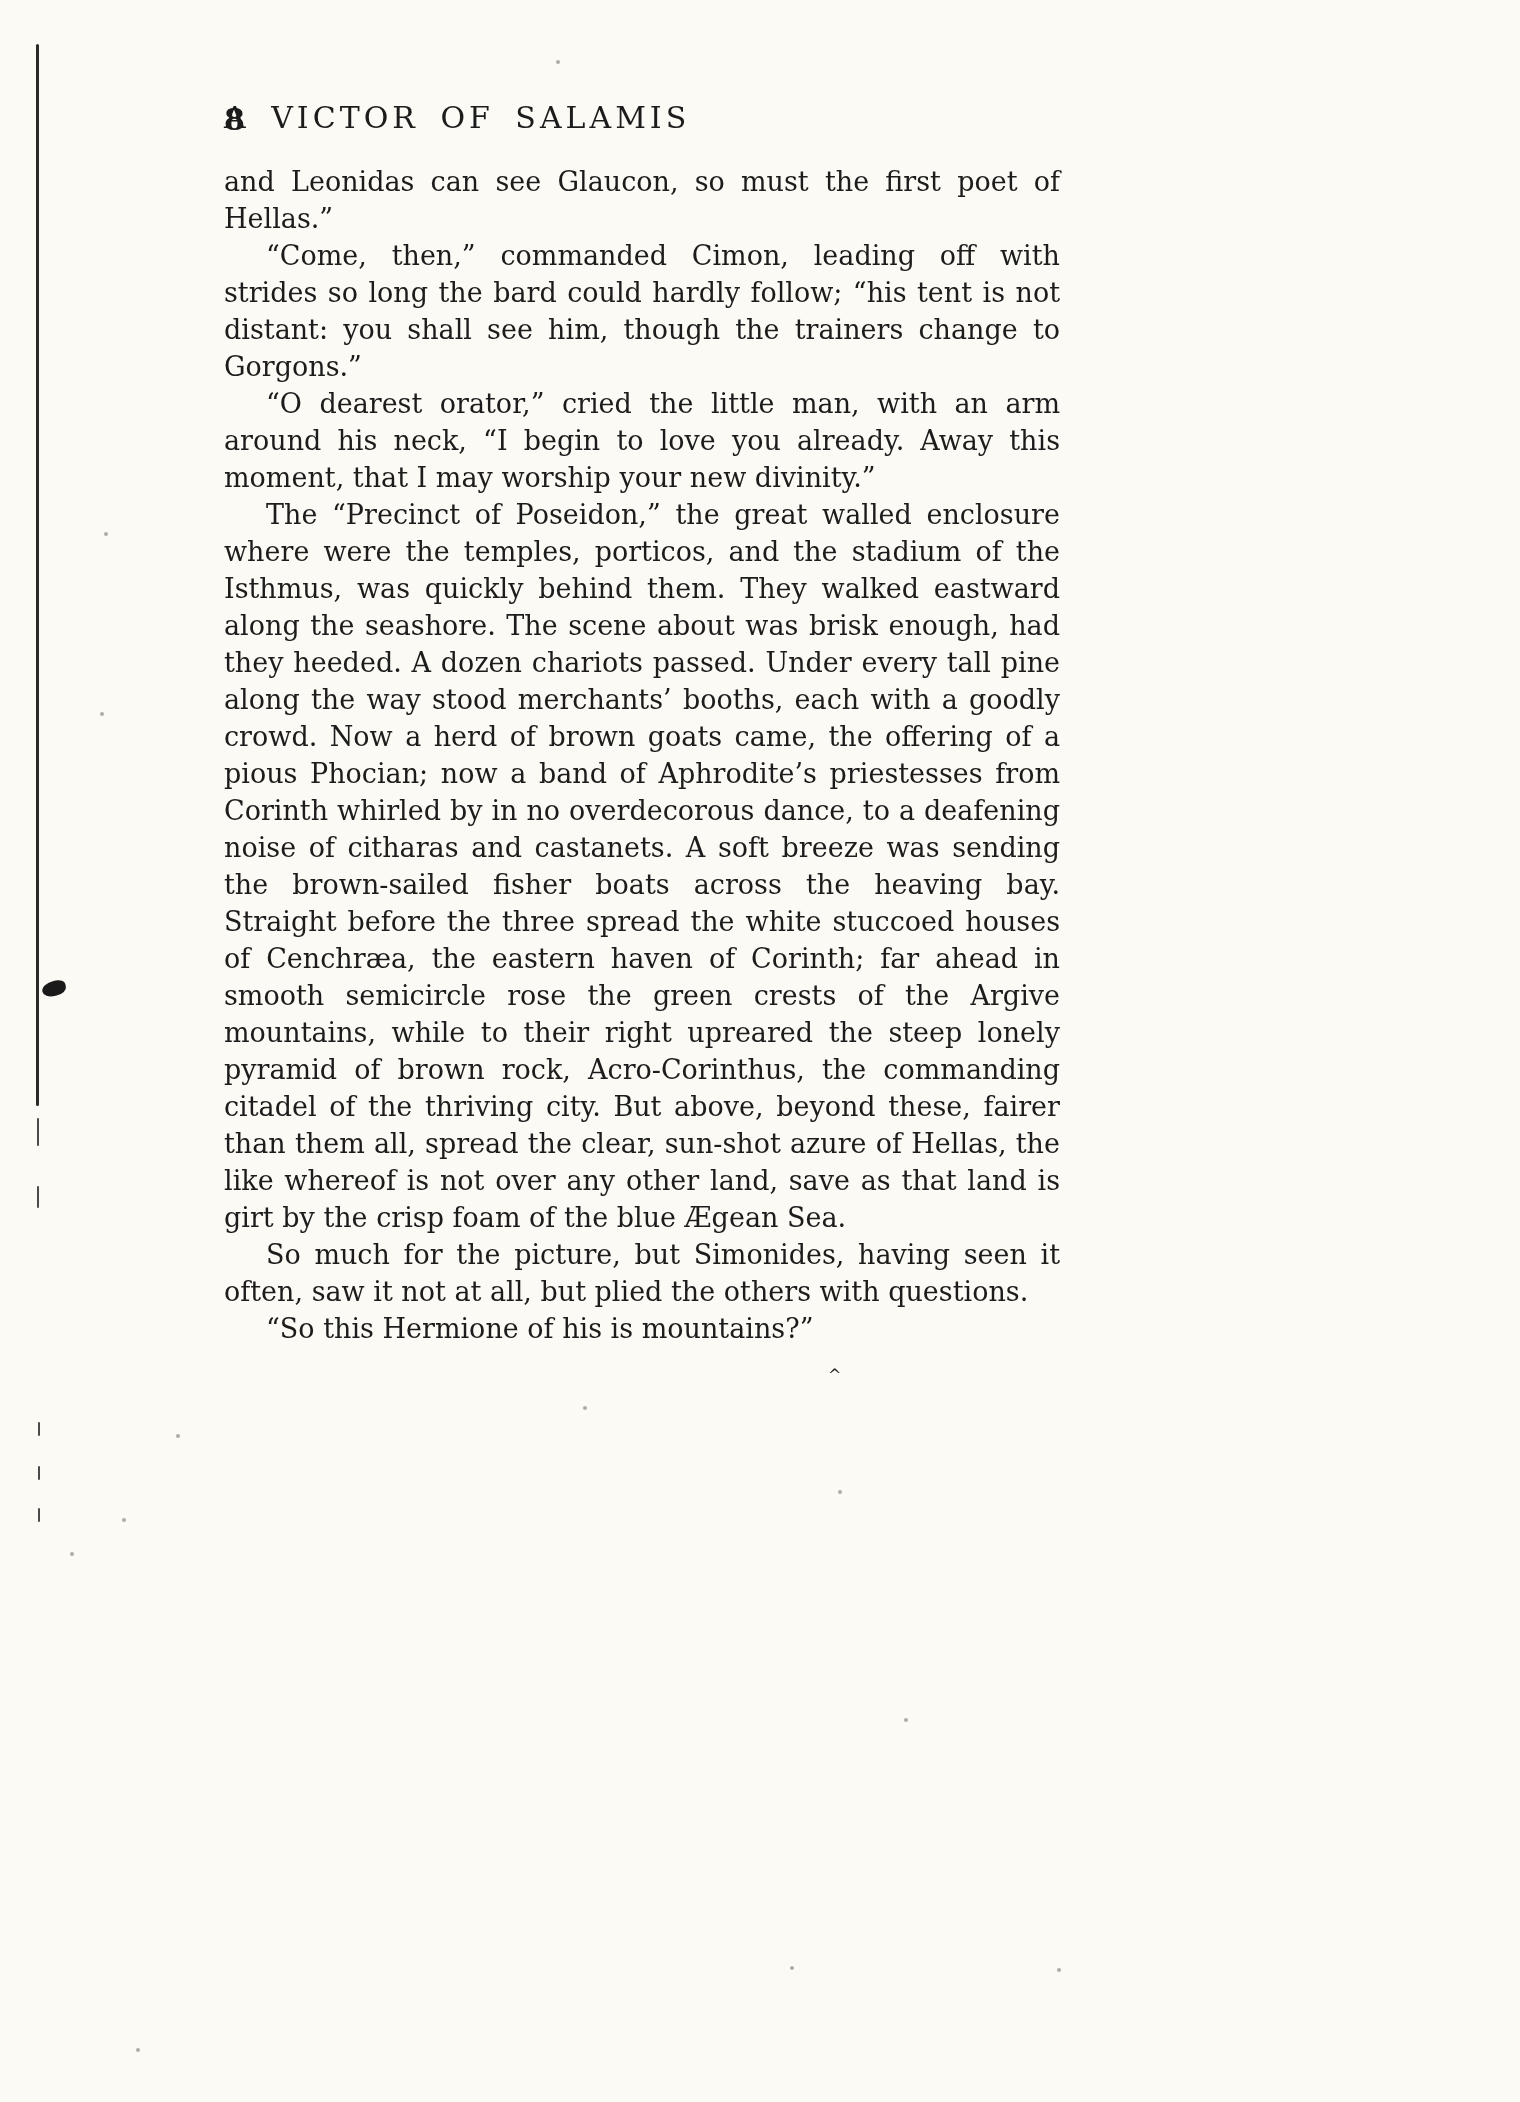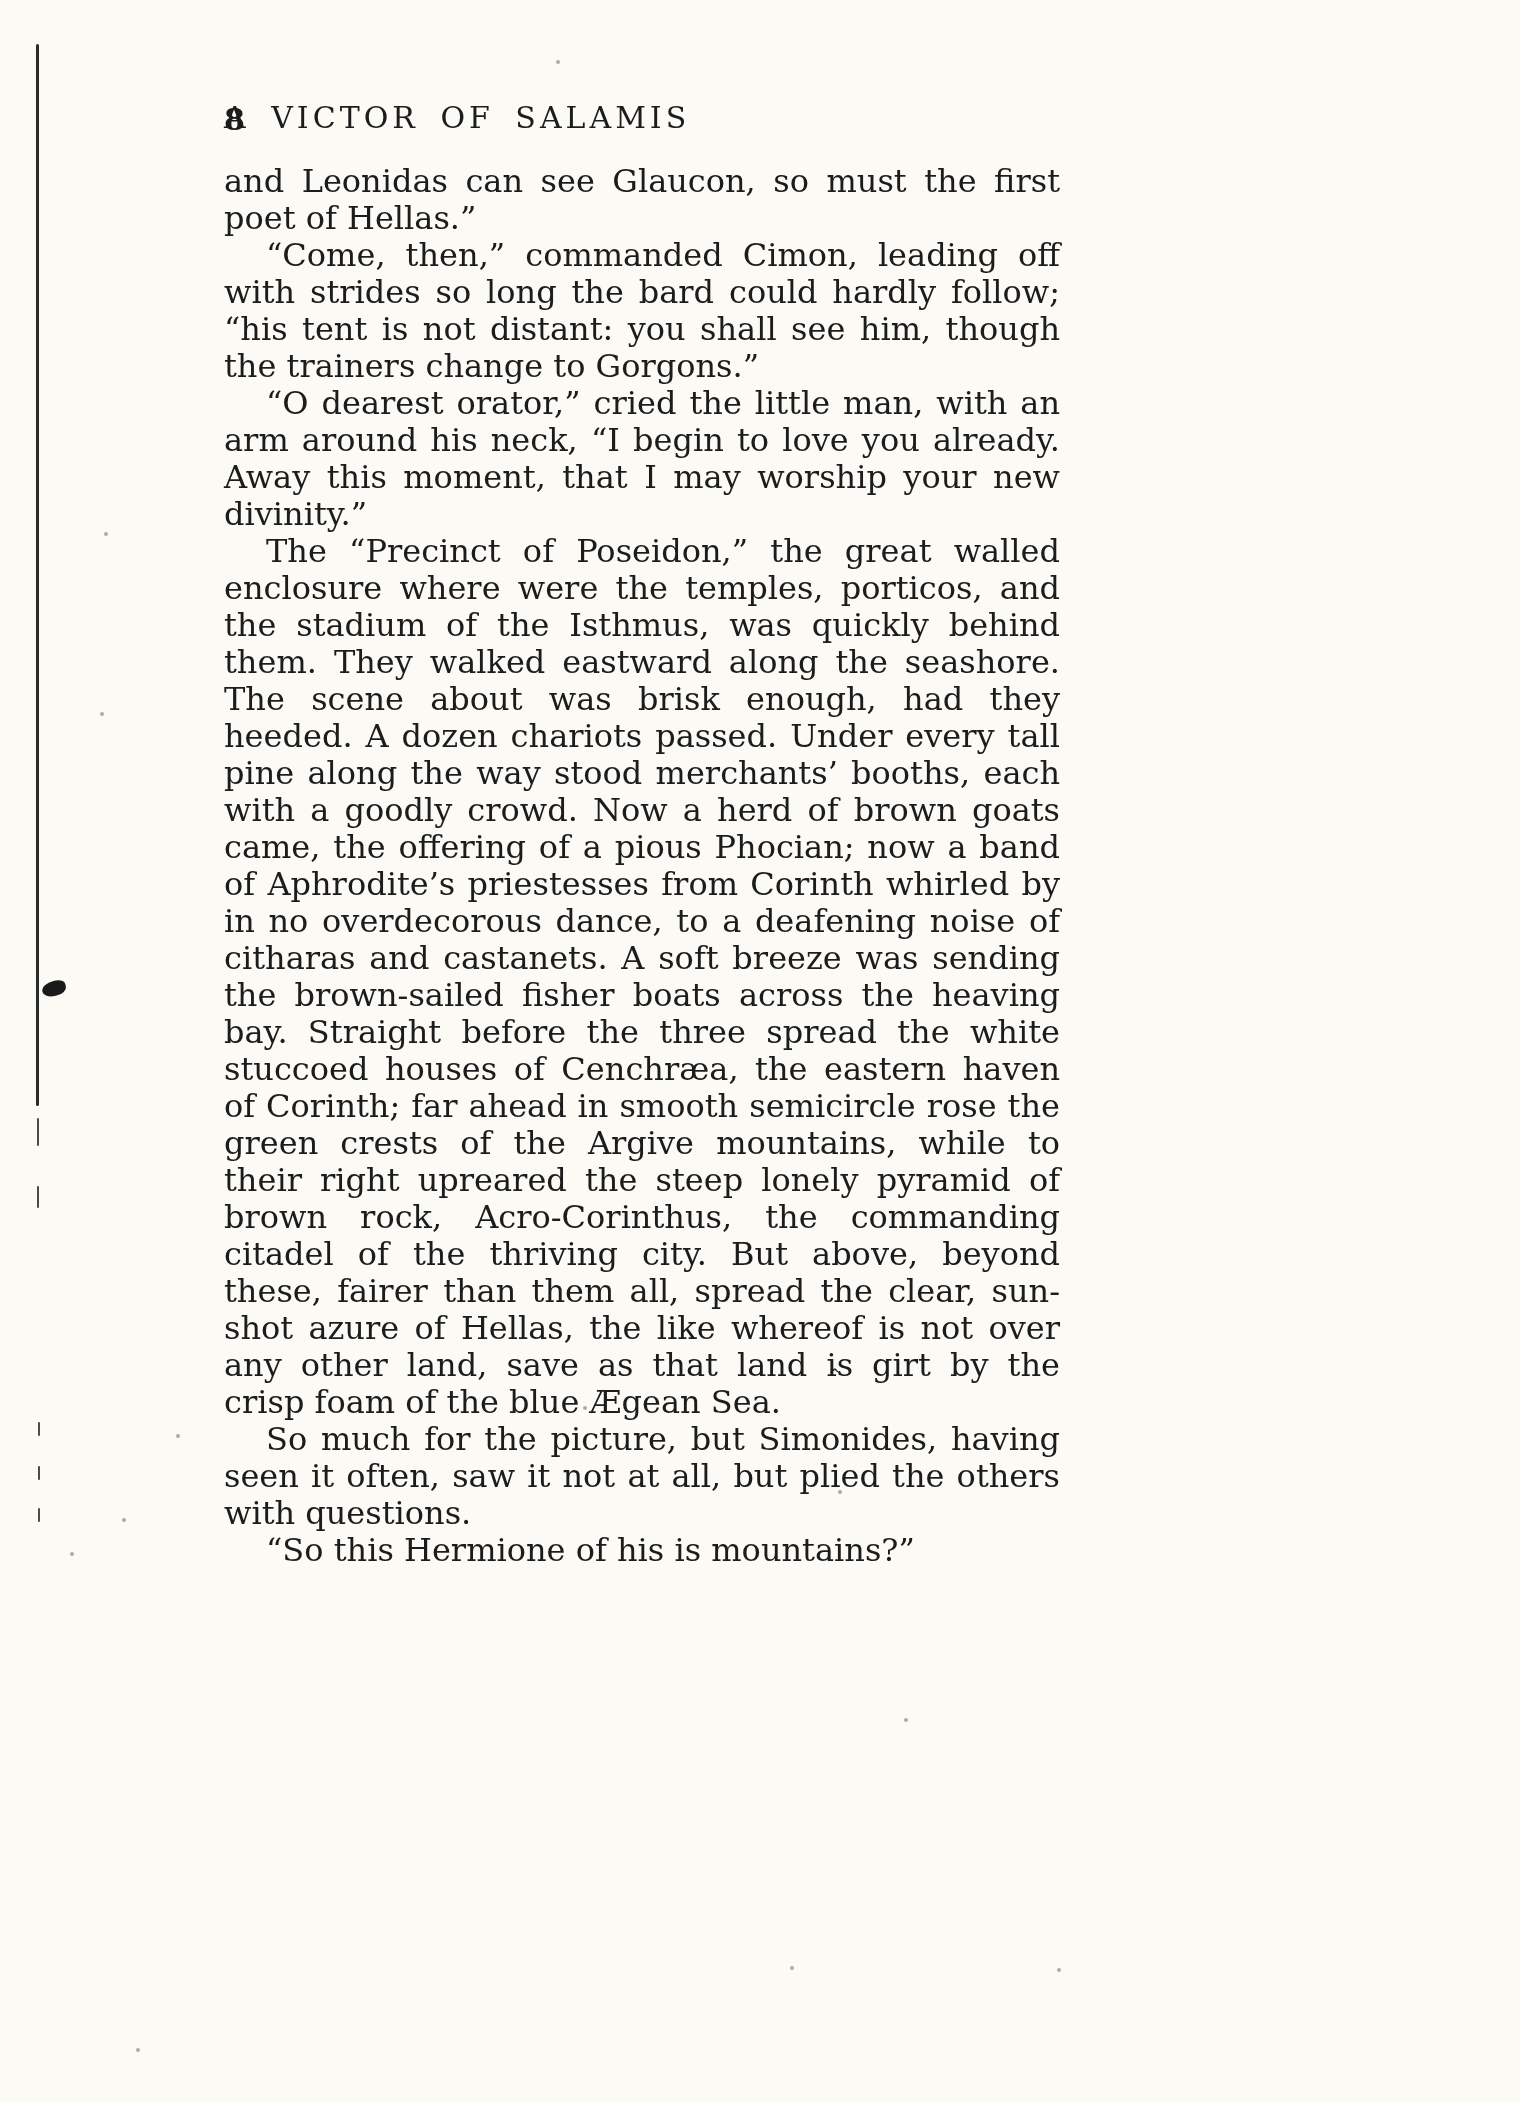--- a/index.html
+++ b/index.html
@@ -38,21 +38,21 @@
     text-align: left;
     font-size: 30px;
     letter-spacing: 4px;
     word-spacing: 8px;
   }
   .body-text {
     position: absolute;
     top: 163px;
     left: 224px;
     width: 836px;
-    font-size: 32px;
+    font-size: 27px;
     line-height: 37px;
     text-align: justify;
   }
   p.para {
     margin: 0;
     padding: 0;
   }
   p.para.indent {
     text-indent: 42px;
   }

